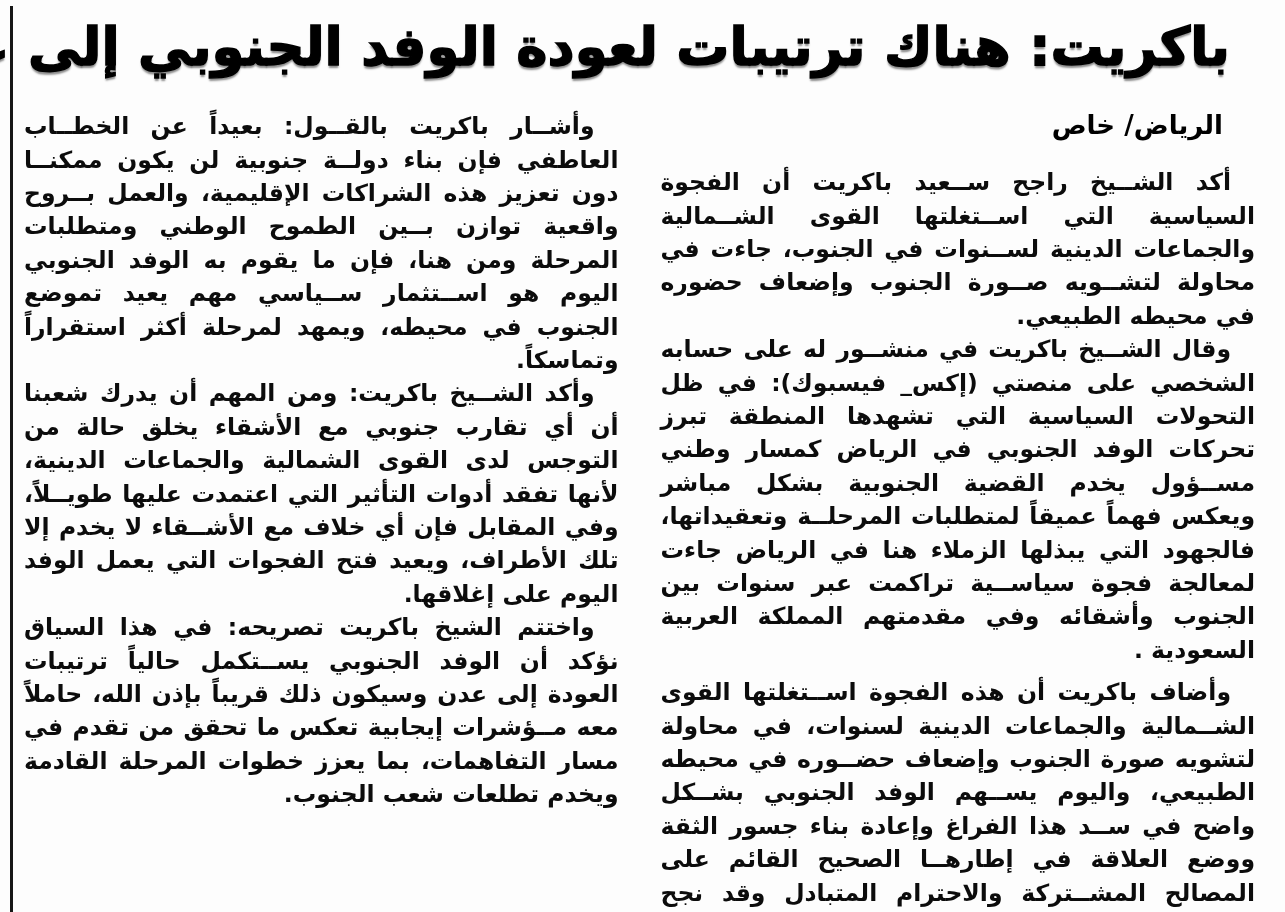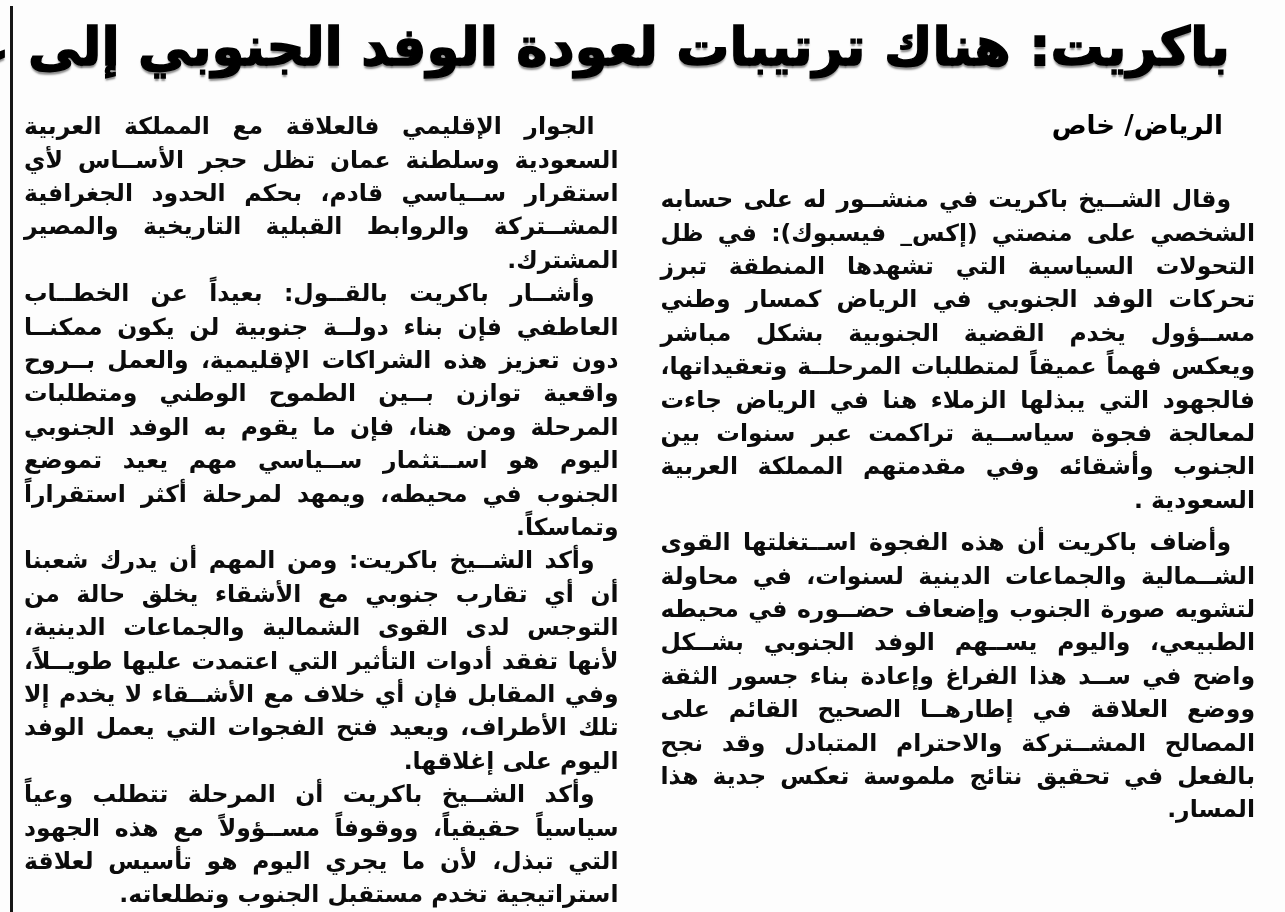--- a/index.html
+++ b/index.html
@@ -39,21 +39,21 @@
     direction: rtl;
     gap: 42px;
     padding: 22px 30px 0 24px;
     align-items: flex-start;
   }
   .col { flex: 1 1 0; direction: rtl; }
   .byline {
     font-size: 26px;
     font-weight: bold;
     text-indent: 32px;
-    margin-bottom: 43px;
+    margin-bottom: 26px;
     color: #000;
   }
   .col p {
     font-size: 23.5px;
     font-weight: bold;
     line-height: 33.4px;
     text-align: justify;
     text-justify: inter-word;
     text-indent: 24px;
     color: #0c0c0c;
@@ -66,27 +66,26 @@
 <div class="page">
 
   <div class="edge-rule"></div>
 
   <h1 class="headline">باكريت: هناك ترتيبات لعودة الوفد الجنوبي إلى عدن حاملا مؤشرات إيجابية</h1>
 
   <div class="columns">
 
     <div class="col col-right">
       <div class="byline">الرياض/ خاص</div>
+      <p>أكد الشــيخ راجح ســعيد باكريت أن الفجوة السياسية التي اســتغلتها القوى الشــمالية والجماعات الدينية لســنوات في الجنوب، جاءت في محاولة لتشــويه صــورة الجنوب وإضعاف حضوره في محيطه الطبيعي.</p>
       <p>وقال الشــيخ باكريت في منشــور له على حسابه الشخصي على منصتي (إكس_ فيسبوك): في ظل التحولات السياسية التي تشهدها المنطقة تبرز تحركات الوفد الجنوبي في الرياض كمسار وطني مســؤول يخدم القضية الجنوبية بشكل مباشر ويعكس فهماً عميقاً لمتطلبات المرحلــة وتعقيداتها، فالجهود التي يبذلها الزملاء هنا في الرياض جاءت لمعالجة فجوة سياســية تراكمت عبر سنوات بين الجنوب وأشقائه وفي مقدمتهم المملكة العربية السعودية .</p>
       <p class="p-gap">وأضاف باكريت أن هذه الفجوة اســتغلتها القوى الشــمالية والجماعات الدينية لسنوات، في محاولة لتشويه صورة الجنوب وإضعاف حضــوره في محيطه الطبيعي، واليوم يســهم الوفد الجنوبي بشــكل واضح في ســد هذا الفراغ وإعادة بناء جسور الثقة ووضع العلاقة في إطارهــا الصحيح القائم على المصالح المشــتركة والاحترام المتبادل وقد نجح بالفعل في تحقيق نتائج ملموسة تعكس جدية هذا المسار.</p>
 
     </div>
 
     <div class="col col-left">
-      <p>الجوار الإقليمي فالعلاقة مع المملكة العربية السعودية وسلطنة عمان تظل حجر الأســاس لأي استقرار ســياسي قادم، بحكم الحدود الجغرافية المشــتركة والروابط القبلية التاريخية والمصير المشترك.</p>
       <p>وأشــار باكريت بالقــول: بعيداً عن الخطــاب العاطفي فإن بناء دولــة جنوبية لن يكون ممكنــا دون تعزيز هذه الشراكات الإقليمية، والعمل بــروح واقعية توازن بــين الطموح الوطني ومتطلبات المرحلة ومن هنا، فإن ما يقوم به الوفد الجنوبي اليوم هو اســتثمار ســياسي مهم يعيد تموضع الجنوب في محيطه، ويمهد لمرحلة أكثر استقراراً وتماسكاً.</p>
       <p>وأكد الشــيخ باكريت: ومن المهم أن يدرك شعبنا أن أي تقارب جنوبي مع الأشقاء يخلق حالة من التوجس لدى القوى الشمالية والجماعات الدينية، لأنها تفقد أدوات التأثير التي اعتمدت عليها طويــلاً، وفي المقابل فإن أي خلاف مع الأشــقاء لا يخدم إلا تلك الأطراف، ويعيد فتح الفجوات التي يعمل الوفد اليوم على إغلاقها.</p>
-      <p>وأكد الشــيخ باكريت أن المرحلة تتطلب وعياً سياسياً حقيقياً، ووقوفاً مســؤولاً مع هذه الجهود التي تبذل، لأن ما يجري اليوم هو تأسيس لعلاقة استراتيجية تخدم مستقبل الجنوب وتطلعاته.</p>
       <p>واختتم الشيخ باكريت تصريحه: في هذا السياق نؤكد أن الوفد الجنوبي يســتكمل حالياً ترتيبات العودة إلى عدن وسيكون ذلك قريباً بإذن الله، حاملاً معه مــؤشرات إيجابية تعكس ما تحقق من تقدم في مسار التفاهمات، بما يعزز خطوات المرحلة القادمة ويخدم تطلعات شعب الجنوب.</p>
     </div>
 
   </div>
 </div>
 
 </body></html>

